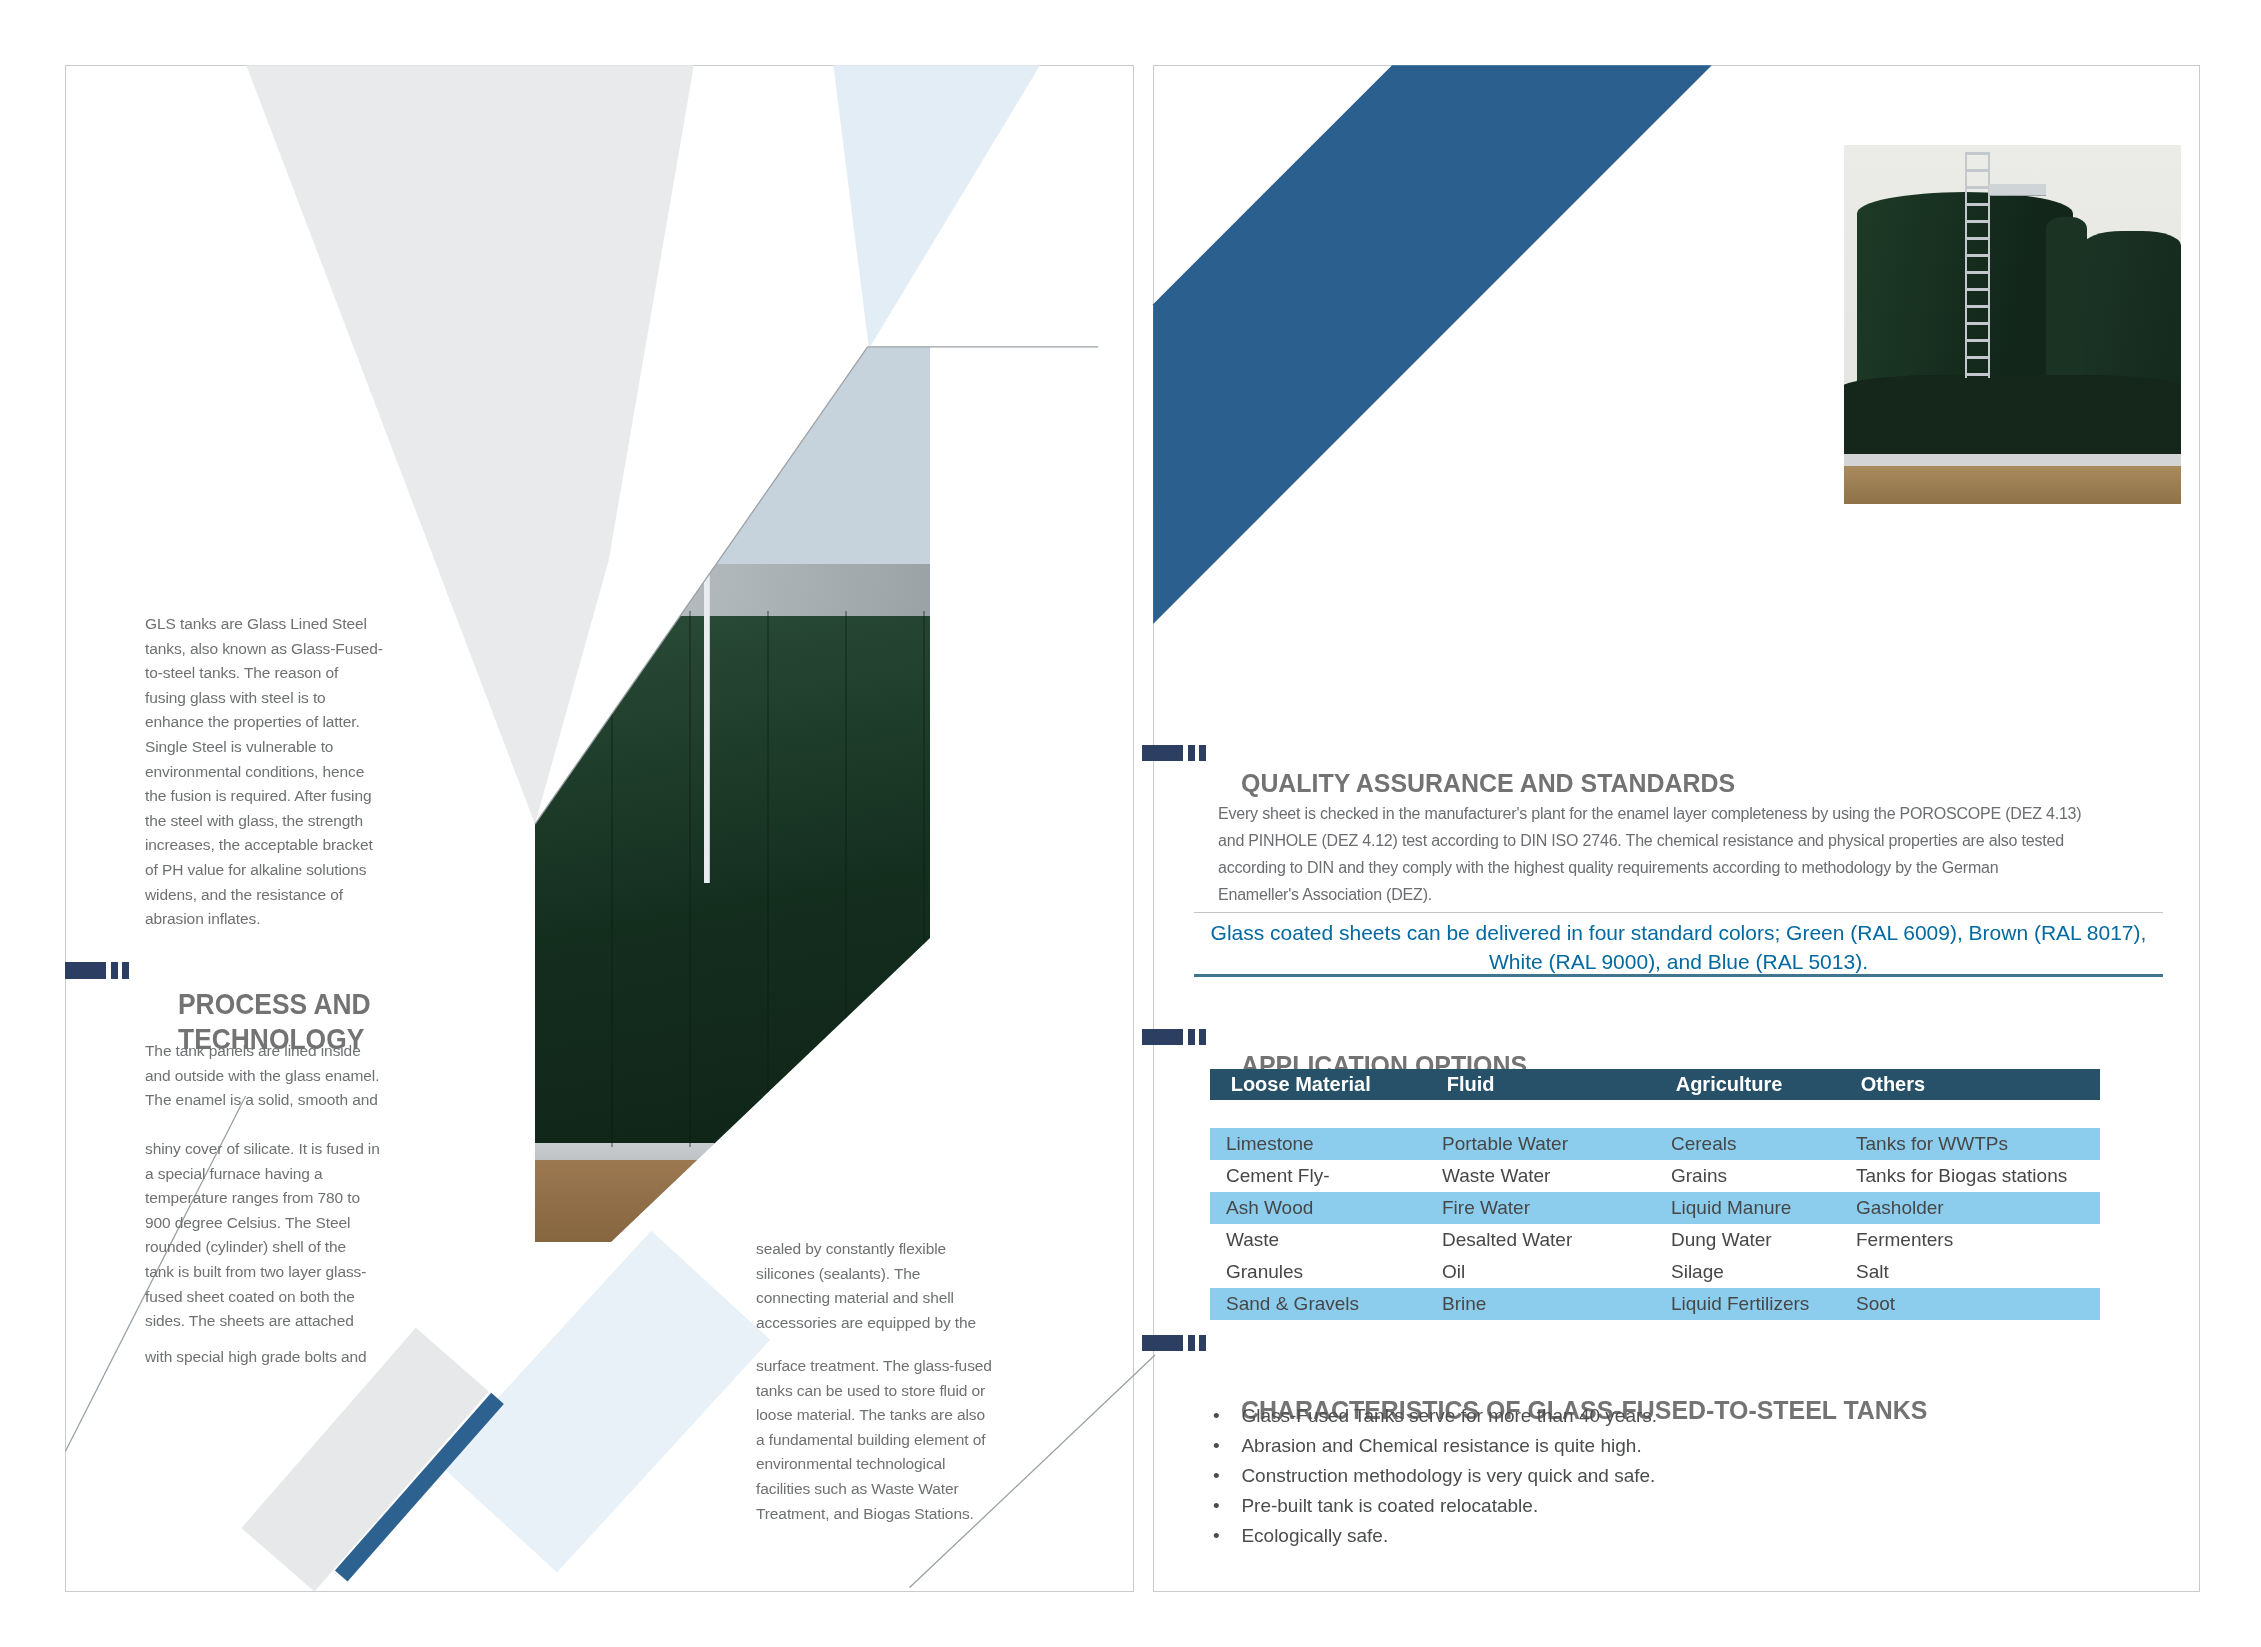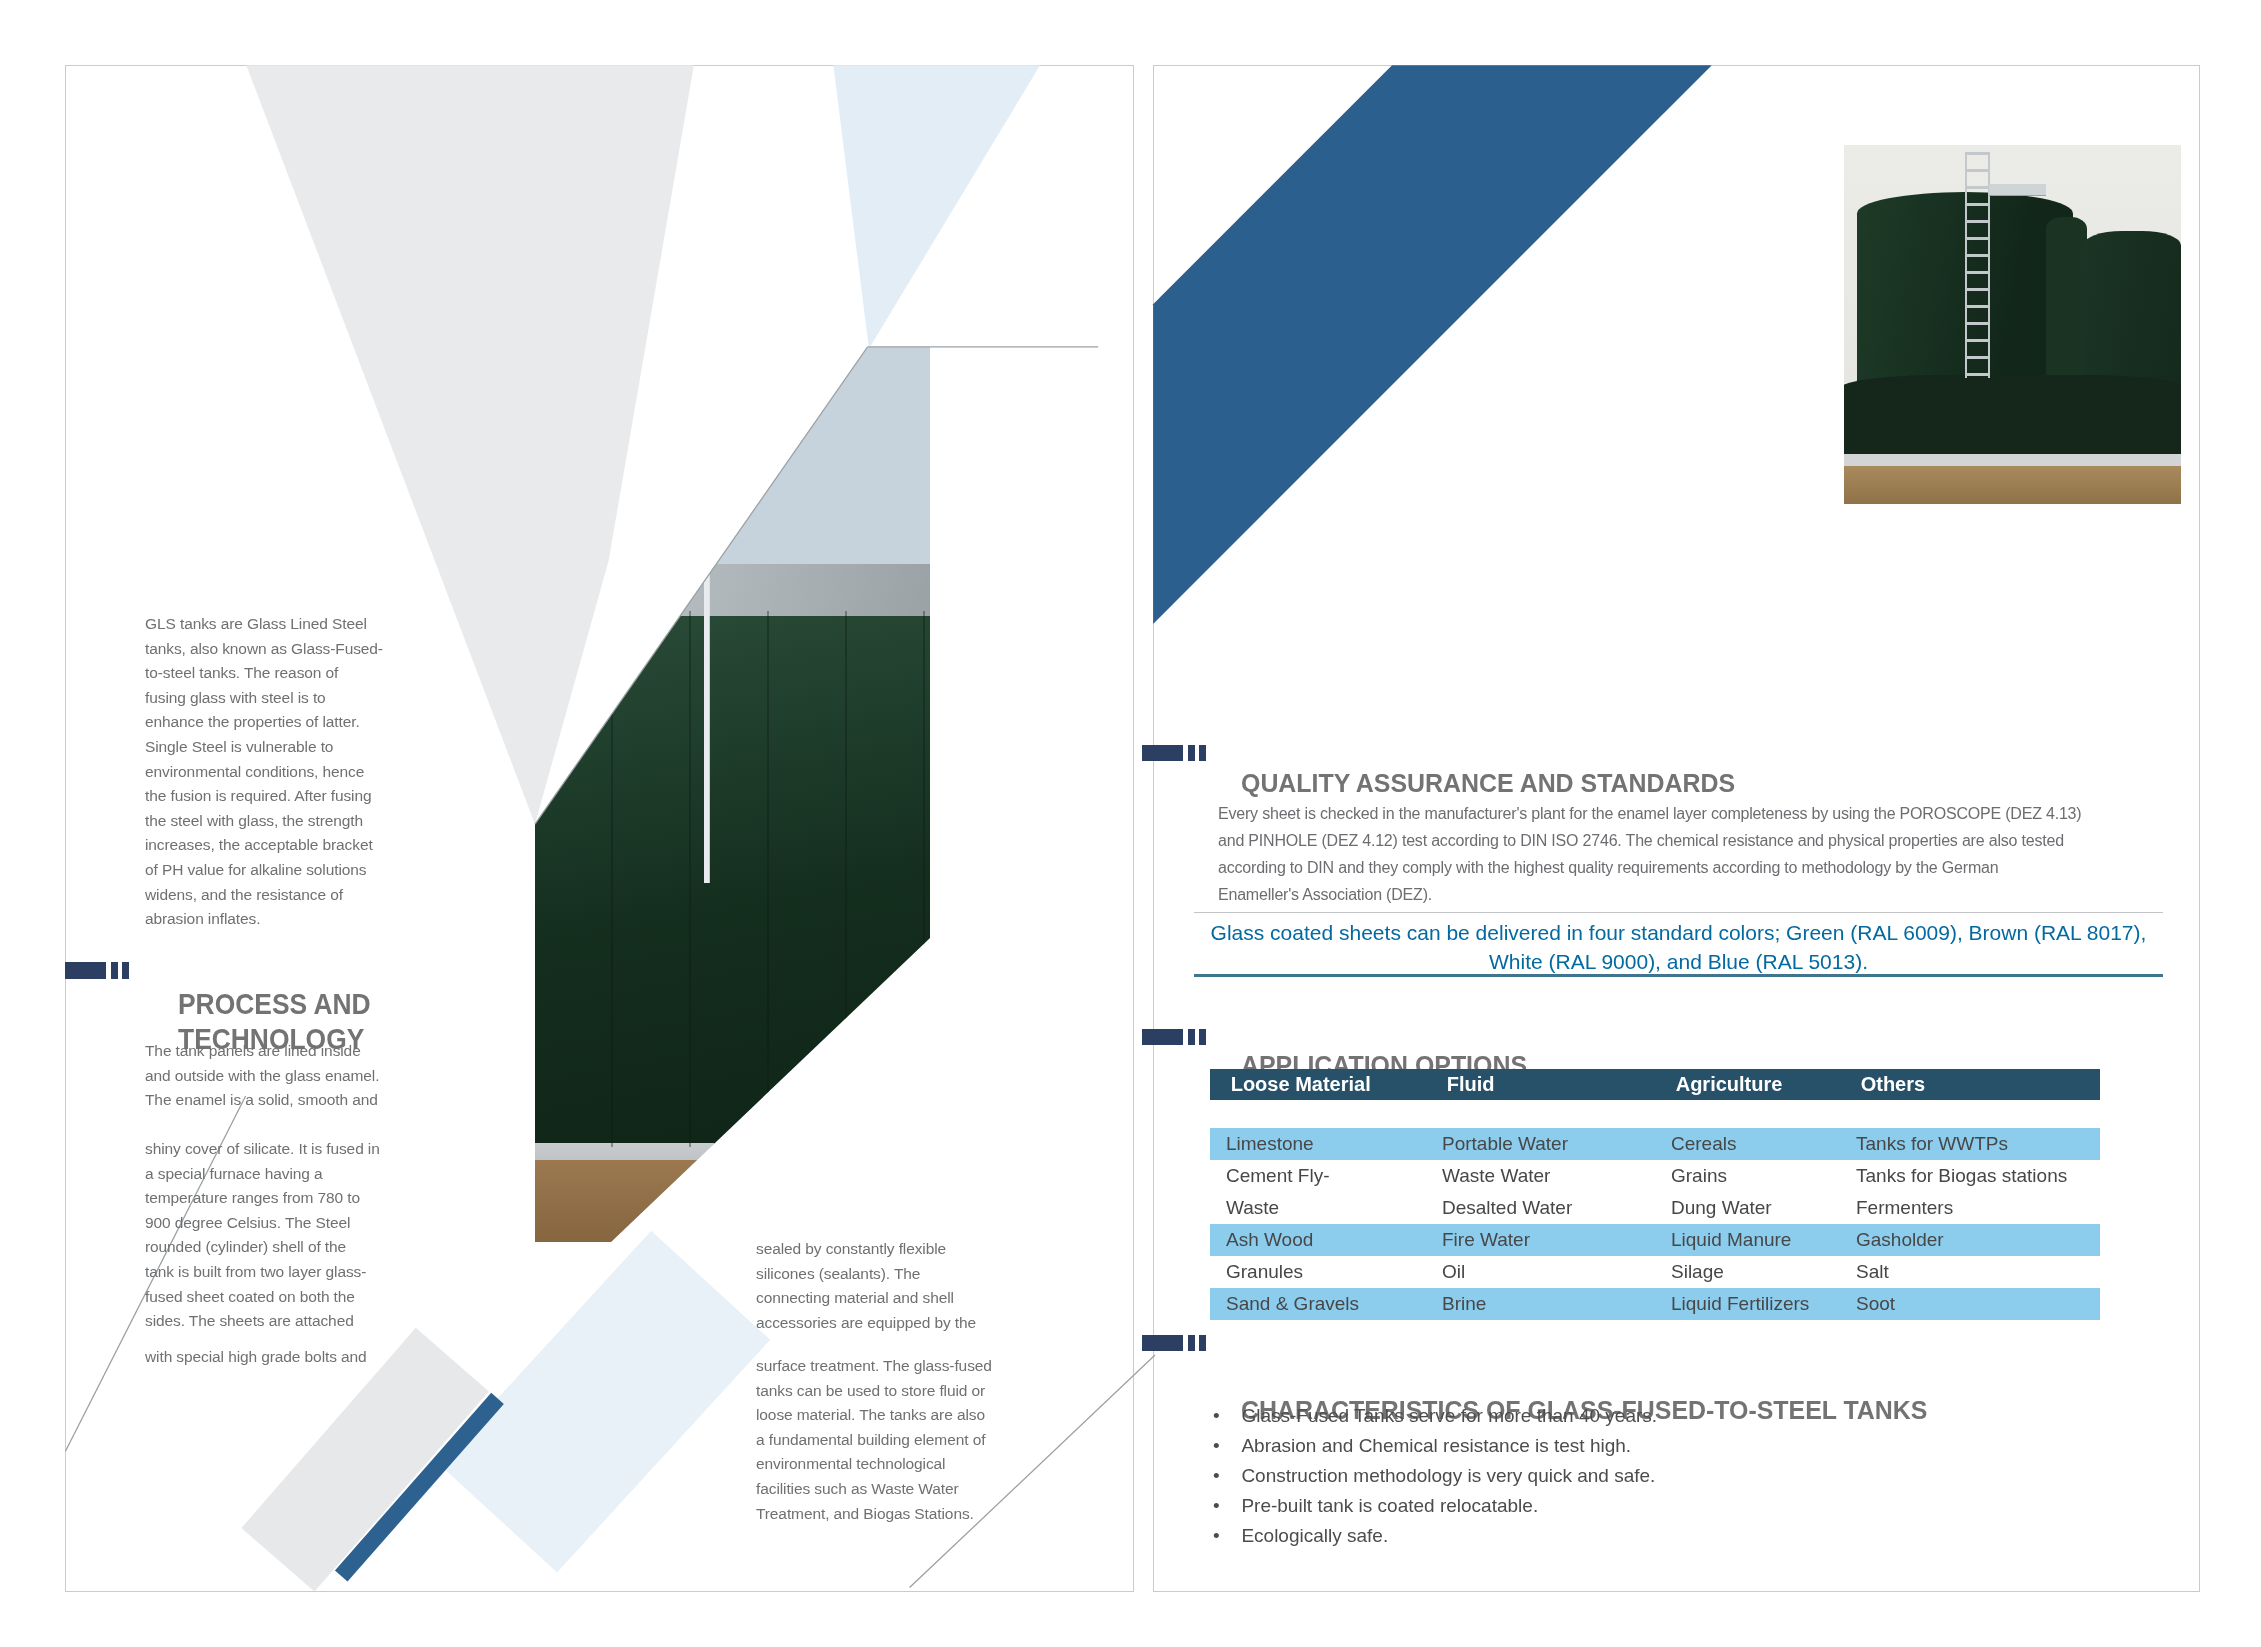--- a/index.html
+++ b/index.html
@@ -210,32 +210,32 @@
       <div class="cell">Portable Water</div>
       <div class="cell">Cereals</div>
       <div class="cell">Tanks for WWTPs</div>
     </div>
     <div class="trow">
       <div class="cell">Cement Fly-</div>
       <div class="cell">Waste Water</div>
       <div class="cell">Grains</div>
       <div class="cell">Tanks for Biogas stations</div>
     </div>
+    <div class="trow blue">
+      <div class="cell">Ash Wood</div>
+      <div class="cell">Fire Water</div>
+      <div class="cell">Liquid Manure</div>
+      <div class="cell">Gasholder</div>
+    </div>
     <div class="trow">
       <div class="cell">Waste</div>
       <div class="cell">Desalted Water</div>
       <div class="cell">Dung Water</div>
       <div class="cell">Fermenters</div>
     </div>
-    <div class="trow blue">
-      <div class="cell">Ash Wood</div>
-      <div class="cell">Fire Water</div>
-      <div class="cell">Liquid Manure</div>
-      <div class="cell">Gasholder</div>
-    </div>
     <div class="trow">
       <div class="cell">Granules</div>
       <div class="cell">Oil</div>
       <div class="cell">Silage</div>
       <div class="cell">Salt</div>
     </div>
     <div class="trow blue">
       <div class="cell">Sand &amp; Gravels</div>
       <div class="cell">Brine</div>
       <div class="cell">Liquid Fertilizers</div>
@@ -252,21 +252,21 @@
     <span class="cond2">CHARACTERISTICS OF GLASS-FUSED-TO-STEEL TANKS</span>
   </div>
 
   <ul id="char-bullets">
     <li>
       <span class="dot">•</span>
       <span>Glass-Fused Tanks serve for more than 40 years.</span>
     </li>
     <li>
       <span class="dot">•</span>
-      <span>Abrasion and Chemical resistance is test high.</span>
+      <span>Abrasion and Chemical resistance is quite high.</span>
     </li>
     <li>
       <span class="dot">•</span>
       <span>Construction methodology is very quick and safe.</span>
     </li>
     <li>
       <span class="dot">•</span>
       <span>Pre-built tank is coated relocatable.</span>
     </li>
     <li>

